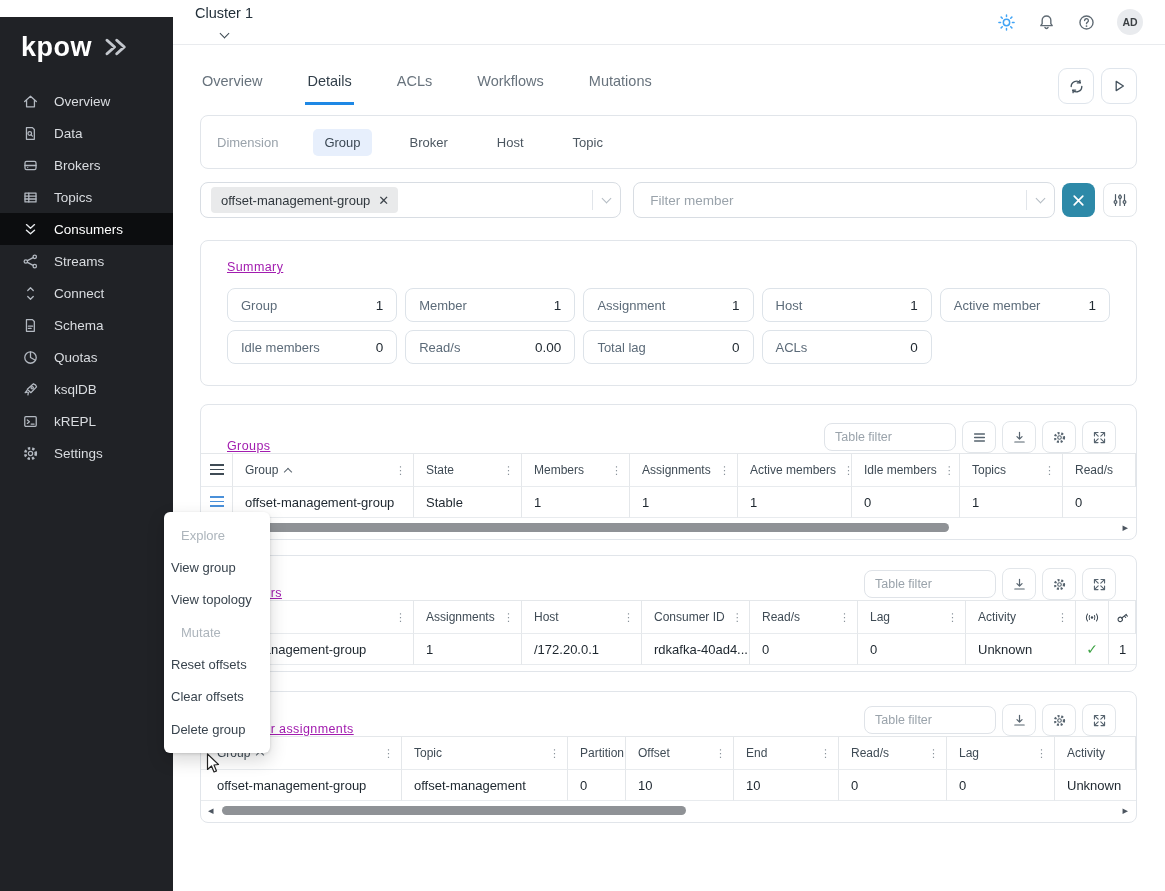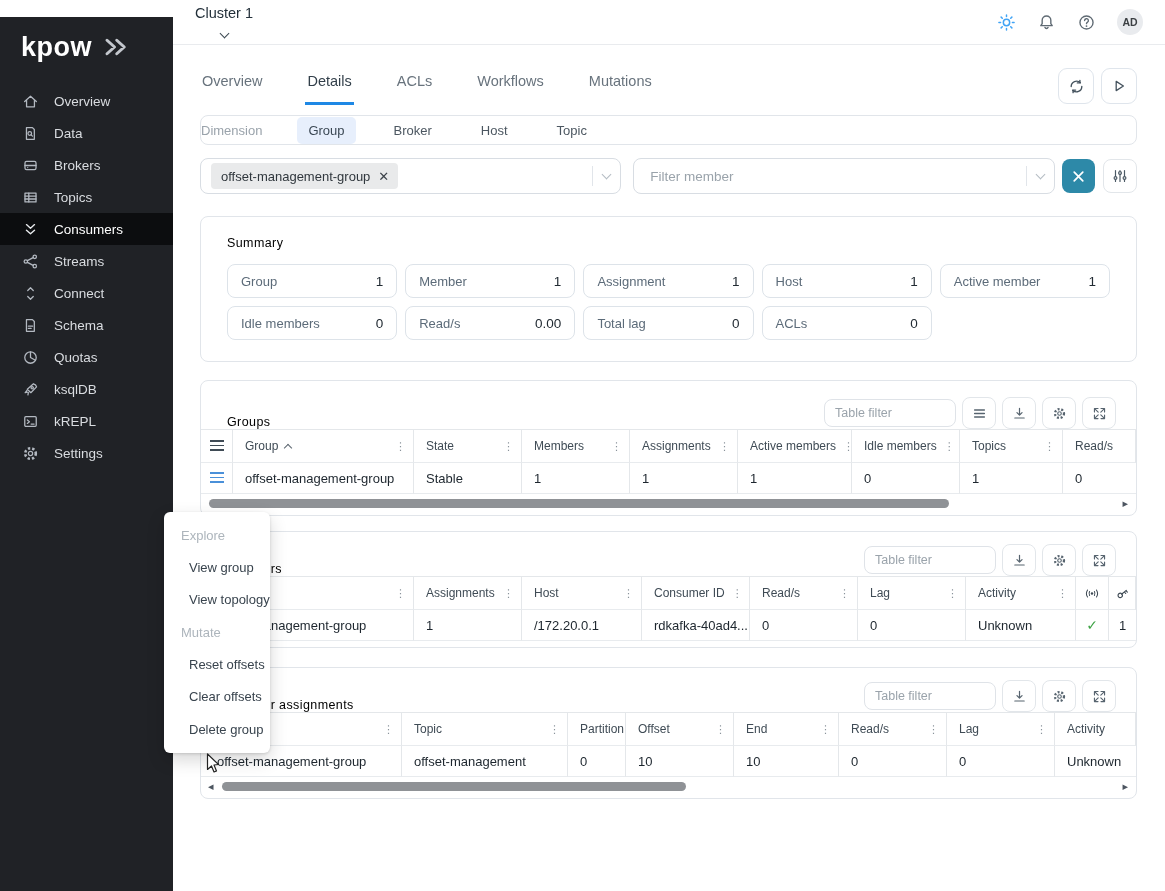--- a/index.html
+++ b/index.html
@@ -28,22 +28,22 @@
   .avatar { width:26px; height:26px; border-radius:50%; background:#e9ebee; display:flex; align-items:center;
     justify-content:center; font-size:10.5px; font-weight:bold; color:#3c4043; cursor:pointer; }
   
   .content { position:relative; padding:0 28px 0 27px; }
   .tabs-row { display:flex; margin-top:28px; gap:41px; align-items:flex-start; }
   .tab { font-size:14.5px; color:#68737d; padding:0 2px 13px; cursor:pointer; }
   .tab.active { color:#323f4a; border-bottom:3px solid #1e88e5; }
   .tab-actions { margin-left:auto; display:flex; gap:7px; margin-top:-5px; }
   .btn-lg { width:36px; height:36px; border:1px solid #dfe5ec; border-radius:9px; background:#fff;
     color:#45535e; display:flex; align-items:center; justify-content:center; cursor:pointer; }
-  .dim-bar { margin-top:10px; height:30px; border:1px solid #e1e5ea; border-radius:8px;
-    display:flex; align-items:center; gap:27px; }
+  .dim-bar { margin-top:10px; height:54px; border:1px solid #e1e5ea; border-radius:8px;
+    display:flex; align-items:center; padding-left:16px; gap:27px; }
   .dim-label { font-size:13px; color:#9aa3ab; }
   .dim-opt { font-size:13px; color:#4c5761; padding:6px 11px; border-radius:5px; cursor:pointer; }
   .dim-opt.selected { background:#e7effc; color:#3b4854; }
   
   .filter-row { margin-top:13px; display:flex; align-items:center; }
   .sel-box { width:425px; height:36px; border:1px solid #d8dde3; border-radius:8px; display:flex;
     align-items:center; padding:0 10px 0 5px; background:#fff; }
   .sel-box + .sel-box { margin-left:12px; }
   .sel-end { margin-left:auto; display:flex; align-items:center; gap:10px; }
   .sel-divider { width:1px; height:20px; background:#e1e5ea; }
@@ -52,21 +52,21 @@
   .chip-x { font-size:13px; color:#3c434a; cursor:pointer; line-height:1; }
   .flt-input { border:none; outline:none; flex:1; font-size:13.5px; color:#30373d;
     font-family:"Liberation Sans",sans-serif; padding-left:11px; background:transparent; }
   .flt-input::placeholder { color:#9aa3ab; }
   .btn-teal { width:34px; height:34px; margin-left:7px; border:none; border-radius:8px; background:#2d89a8;
     color:#fff; display:flex; align-items:center; justify-content:center; font-size:17px; cursor:pointer; }
   .btn-sm { width:34px; height:34px; margin-left:8px; border:1px solid #e2e6ea; border-radius:8px; background:#fff;
     color:#4c5a65; display:flex; align-items:center; justify-content:center; cursor:pointer; }
   
   .panel { border:1px solid #e1e5ea; border-radius:8px; overflow:hidden; background:#fff; }
-  .panel-title { font-size:12.5px; color:#000000; letter-spacing:.4px; }
+  .panel-title { font-size:12.5px; color:#a21caf; letter-spacing:.4px;text-decoration:underline; }
   .summary { margin-top:22px; padding:19px 26px 21px; }
   .stat-row { display:flex; gap:8px; margin-top:14px; }
   .stat-row + .stat-row { margin-top:8px; }
   .stat { width:calc((100% - 32px)/5); height:34px; border:1px solid #dde3e9; border-radius:8px;
     display:flex; align-items:center; justify-content:space-between; padding:0 13px; }
   .stat-label { font-size:13px; color:#5c6b79; }
   .stat-value { font-size:13.5px; color:#222b33; }
   .tbl-panel { margin-top:18px; }
   .panel-head { height:48px; display:flex; align-items:flex-end; padding:0 20px 0 26px; }
   .panel-head.short { height:44px; }
@@ -92,21 +92,21 @@
   .burger { width:14px; height:12px; background:repeating-linear-gradient(to bottom,#3f4b55 0 1.6px,transparent 1.6px 4.6px); }
   .burger.blue { background:repeating-linear-gradient(to bottom,#4a90d9 0 1.6px,transparent 1.6px 4.6px); cursor:pointer; }
   .check { color:#3ea345; font-size:14px; }
   .scroll-zone { position:relative; height:21px; }
   .hthumb { position:absolute; top:5px; height:9px; background:#8f9296; border-radius:5px; cursor:pointer; }
   .harrow { position:absolute; top:3px; font-size:11px; color:#4c5560; cursor:pointer; }
   
   .ctx-menu { position:absolute; left:164px; top:512px; width:106px; background:#fff; border-radius:6px;
     box-shadow:0 1px 3px rgba(0,0,0,.14), 0 7px 18px rgba(0,0,0,.16); padding:7px 0; z-index:40; }
   .ctx-header { height:32px; display:flex; align-items:center; padding-left:17px; color:#adb5bc; font-size:13px; }
-  .ctx-item { height:32.5px; display:flex; align-items:center; padding-left:25px; color:#39444e; font-size:13px; cursor:pointer; }
+  .ctx-item { height:32.5px; display:flex; align-items:center; padding-left:7px; color:#39444e; font-size:13px; cursor:pointer; }
   .cursor { position:absolute; left:206px; top:753px; z-index:60; }
 </style>
 </head>
 <body>
 
 <div class="app">
 
   <aside class="sidebar">
     <div class="logo">
       <span class="logo-text">kpow</span>

